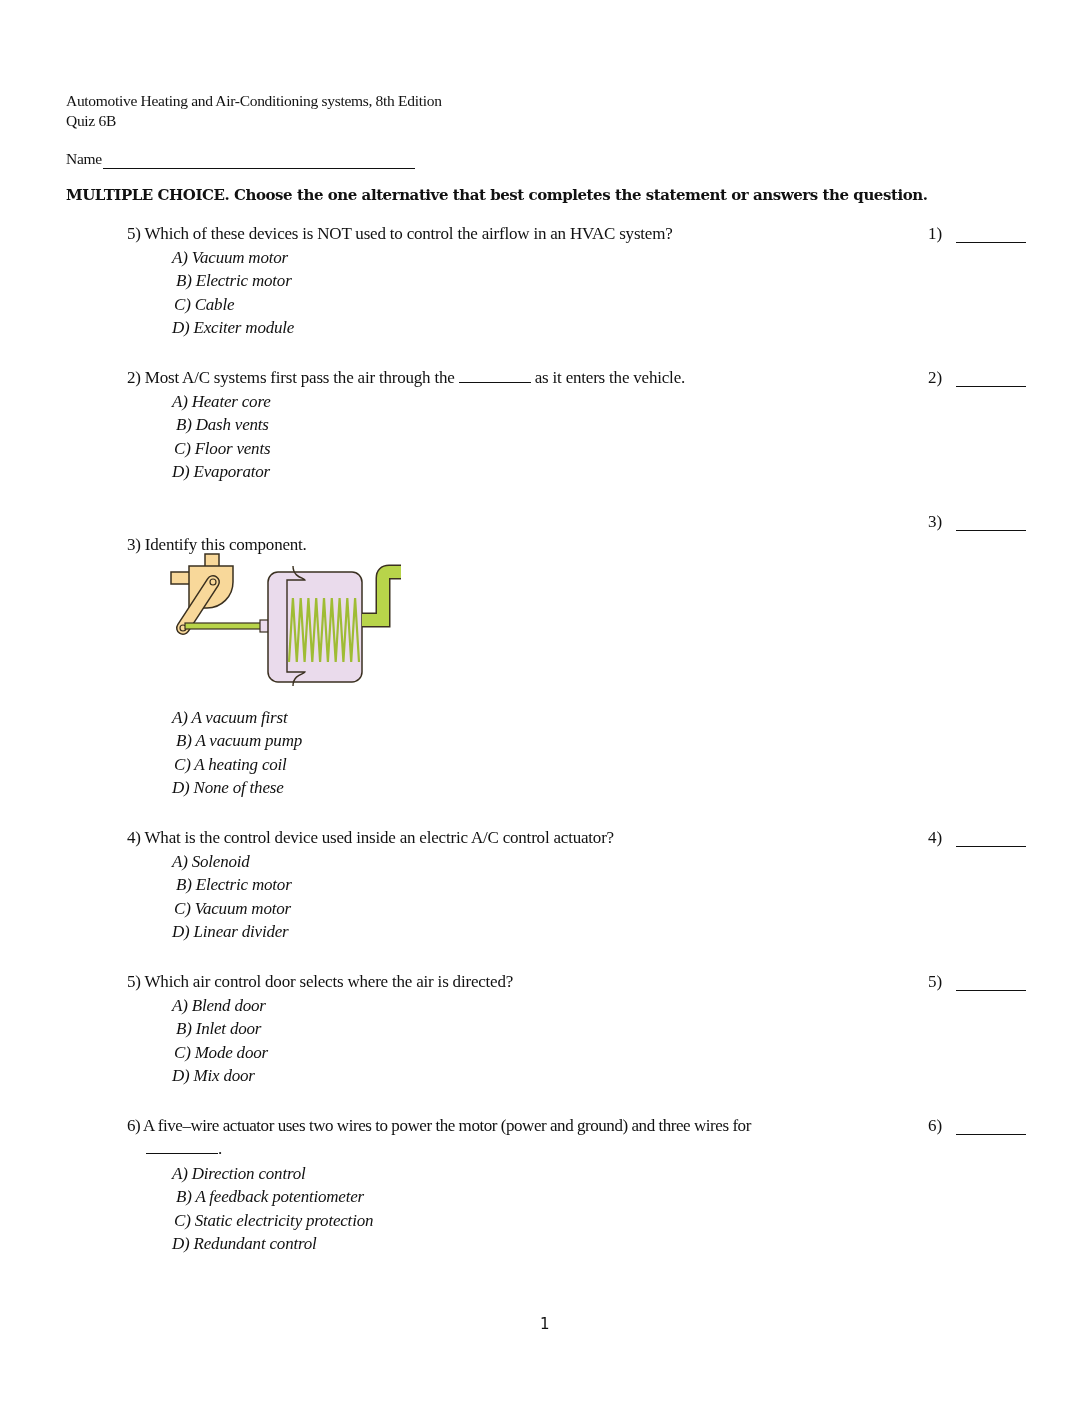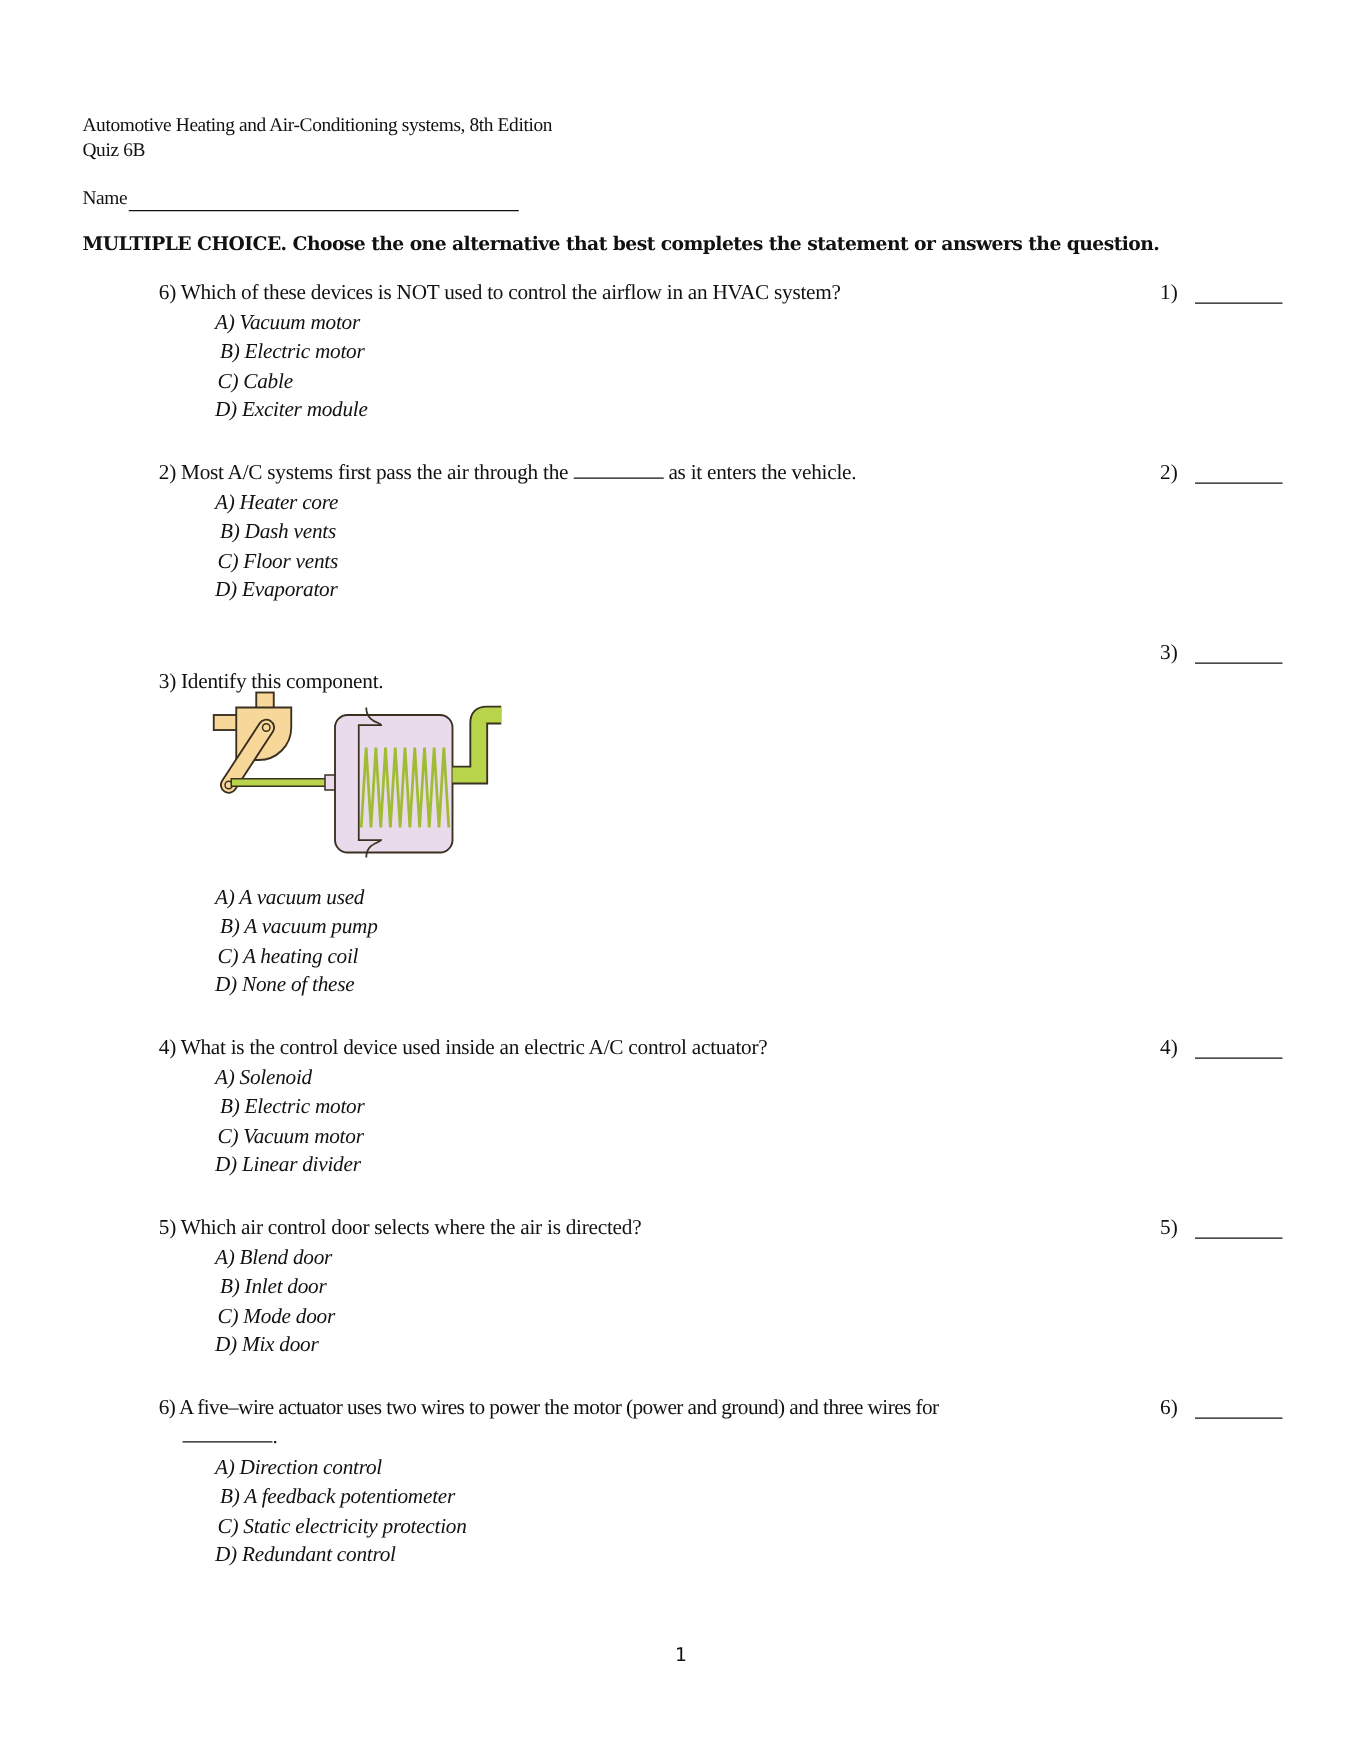--- a/index.html
+++ b/index.html
@@ -60,21 +60,21 @@
 <div class="hdr" id="title">Automotive Heating and Air-Conditioning systems, 8th Edition</div>
 <div class="hdr" id="quiz">Quiz 6B</div>
 <div class="hdr" id="name-row">
   <span>Name</span>
   <span id="name-line"></span>
 </div>
 
 <div id="instructions">MULTIPLE CHOICE.  Choose the one alternative that best completes the statement or answers the question.</div>
 
 <div>
-  <div class="q-stem" style="top:223px;">6) Which of these devices is NOT used to control the airflow in an HVAC system?</div>
+  <div class="q-stem" style="top:223px;">5) Which of these devices is NOT used to control the airflow in an HVAC system?</div>
   <div class="q-num-right" style="top:223px;">1)</div>
   <div class="answer-blank" style="top:242px;"></div>
   <div class="choices" style="top:246px;">
     <div class="choice">A) Vacuum motor</div>
     <div class="choice ind">B) Electric motor</div>
     <div class="choice indc">C) Cable</div>
     <div class="choice">D) Exciter module</div>
   </div>
 </div>
 
@@ -115,21 +115,21 @@
 
     <path d="M128 16 C128 28 140 28 140 30 H122 V122 H140 C140 124 128 124 128 136" fill="none" stroke="#3a3020" stroke-width="1.4"></path>
 
     <polyline id="spring" fill="none" stroke="#9fbc34" stroke-width="2.2" points="124.0,112 127.9,48 131.8,112 135.7,48 139.6,112 143.4,48 147.3,112 151.2,48 155.1,112 159.0,48 162.9,112 166.8,48 170.7,112 174.6,48 178.4,112 182.3,48 186.2,112 190.1,48 194.0,112"></polyline>
 
     <path d="M197 70 H218 V28 Q218 22 224 22 H236" fill="none" stroke="#3a3020" stroke-width="15"></path>
     <path d="M197 70 H218 V28 Q218 22 224 22 H236" fill="none" stroke="#b8d44a" stroke-width="12"></path>
   </svg>
 
   <div class="choices" style="top:706px;">
-    <div class="choice">A) A vacuum used</div>
+    <div class="choice">A) A vacuum first</div>
     <div class="choice ind">B) A vacuum pump</div>
     <div class="choice indc">C) A heating coil</div>
     <div class="choice">D) None of these</div>
   </div>
 </div>
 
 <div>
   <div class="q-stem" style="top:827px;">4) What is the control device used inside an electric A/C control actuator?</div>
   <div class="q-num-right" style="top:827px;">4)</div>
   <div class="answer-blank" style="top:846px;"></div>

